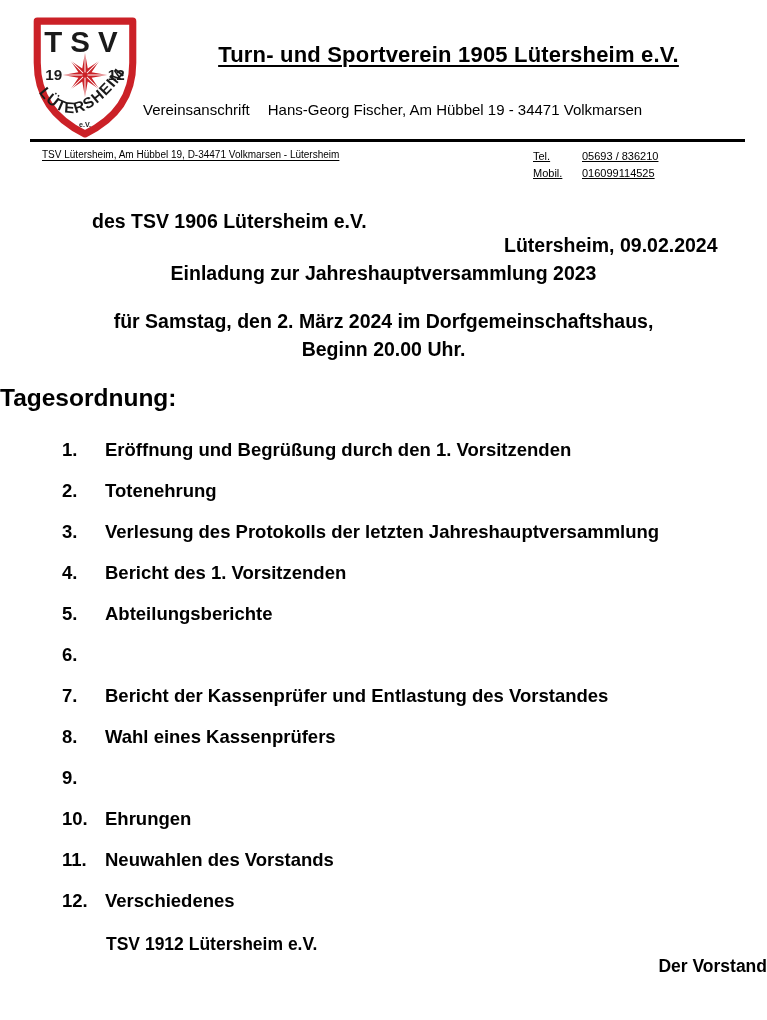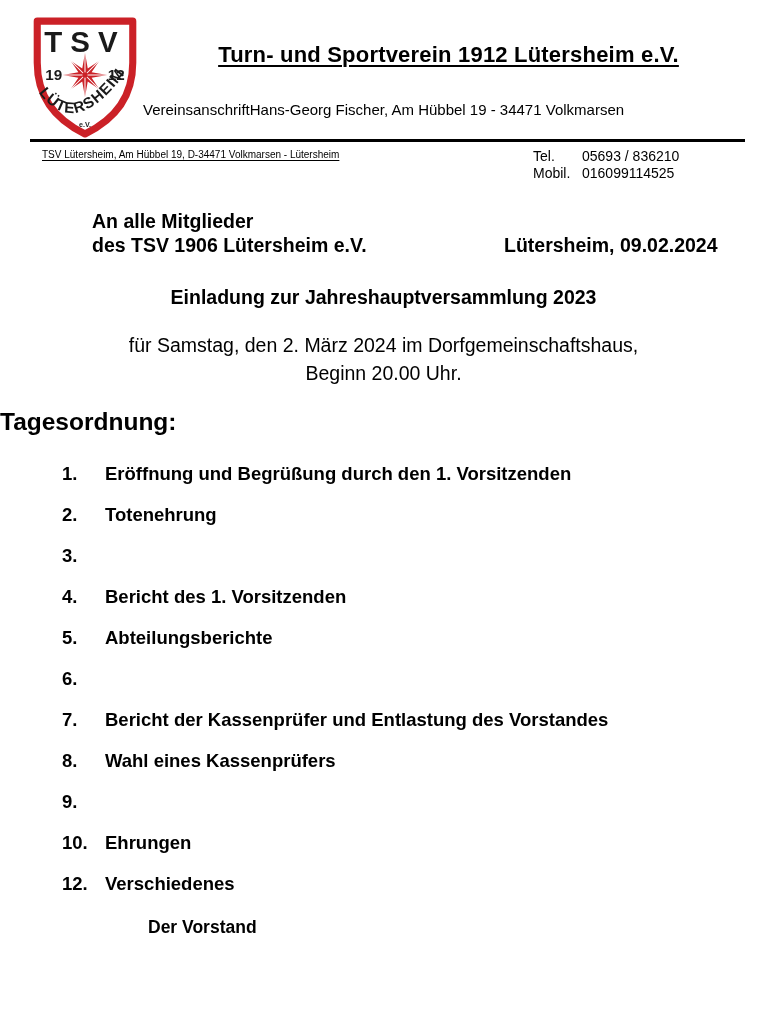--- a/index.html
+++ b/index.html
@@ -8,48 +8,48 @@
   :root { --logo-red:#cb2127; }
 
   
   .letterhead { position:relative; height:145px; }
   .logo { position:absolute; left:28px; top:12px; width:114px; height:126px; }
   .club-title { position:absolute; left:152px; right:22px; top:42px;
                 text-align:center; font-size:22px; font-weight:bold;
                 text-decoration:underline; text-decoration-thickness:2px;
                 text-underline-offset:3px; letter-spacing:0.2px; }
   .address-line { position:absolute; left:143px; top:101px; font-size:15px; }
-  .address-line .lbl { }
+  .address-line .lbl { margin-right:18px; }
   .head-rule { position:absolute; left:30px; right:22px; top:139px;
                border-top:3px solid #000; }
 
   
   .sender-row { position:relative; height:48px; }
   .sender-line { position:absolute; left:42px; top:4px; font-size:10px;
                  text-decoration:underline; text-underline-offset:2px; }
-  .phone-block { position:absolute; left:533px; top:3px; font-size:14px;
-                 display:grid; grid-template-columns:49px auto; line-height:17px; }
+  .phone-block { position:absolute; left:533px; top:3px; font-size:11px;
+                 display:grid; grid-template-columns:49px auto; line-height:17px;text-decoration:underline; }
 
   
   .recipient { position:relative; margin:16px 0 0 92px; font-size:19.5px;
                font-weight:bold; line-height:24px; }
   .place-date { position:absolute; left:386px; top:24px; white-space:nowrap;margin-left:26px; }
 
   .subject   { margin-top:29px; text-align:center; font-size:19.5px; font-weight:bold; }
-  .event     { margin-top:22px; text-align:center; font-size:19.5px; font-weight:normal;
+  .event     { margin-top:22px; text-align:center; font-size:19.5px; font-weight:bold;
                line-height:28px; }
   .agenda-title { margin-top:21px; text-align:left; font-size:24.5px; font-weight:bold; }
 
   .agenda { margin:27px 0 0 62px; }
   .agenda-item { display:flex; font-size:18.5px; font-weight:bold;
                  line-height:21.5px; margin-bottom:19.5px; }
   .agenda-num { width:43px; flex:0 0 43px; }
 
   .signature { margin:21px 0 0 106px; font-size:17.5px; font-weight:bold; line-height:22px; }
-  .signature .sig2 { padding-left:42px; }
+  .signature .sig2 { padding-left:42px;text-align:right; }
 </style>
 </head>
 <body>
 
 <div class="letterhead">
 
   <svg class="logo" viewBox="0 0 112 124" aria-hidden="true">
 
     <path d="M 9,9 L 103,9 L 103,50 C 103,88 81,108 56,120 C 31,108 9,88 9,50 Z" fill="#ffffff" stroke="var(--logo-red)" stroke-width="7" stroke-linejoin="round"></path>
 
@@ -78,41 +78,40 @@
     <defs>
       <path id="curvePath" d="M 8,76 Q 48,134 104,48" fill="none"></path>
     </defs>
     <text font-family="Liberation Sans, sans-serif" font-size="15" font-weight="bold" fill="#1a1a1a" letter-spacing="1">
       <textPath href="#curvePath" xlink:href="#curvePath" startOffset="4">LÜTERSHEIM</textPath>
     </text>
 
     <text x="56" y="113" text-anchor="middle" font-family="Liberation Sans, sans-serif" font-size="7" font-weight="bold" fill="#1a1a1a">e.V.</text>
   </svg>
 
-  <div class="club-title">Turn- und Sportverein 1912 Lütersheim e.V.</div>
+  <div class="club-title">Turn- und Sportverein 1905 Lütersheim e.V.</div>
 
   <div class="address-line">
     <span class="lbl">Vereinsanschrift</span><span>Hans-Georg Fischer, Am Hübbel 19  - 34471 Volkmarsen</span>
   </div>
 
   <div class="head-rule"></div>
 </div>
 
 <div class="sender-row">
   <span class="sender-line">TSV Lütersheim, Am Hübbel 19, D-34471 Volkmarsen - Lütersheim</span>
   <div class="phone-block">
     <span>Tel.</span>
     <span>05693 / 836210</span>
     <span>Mobil.</span>
     <span>016099114525</span>
   </div>
 </div>
 
 <div class="recipient">
-  <div>An alle Mitglieder</div>
   <div>
     <span>des TSV 1906 Lütersheim e.V.</span>
     <span class="place-date">Lütersheim, 09.02.2024</span>
   </div>
 </div>
 
 <div class="subject">Einladung zur Jahreshauptversammlung 2023</div>
 
 <div class="event">
   <div>für Samstag, den 2. März 2024 im Dorfgemeinschaftshaus,</div>
@@ -128,20 +127,21 @@
       <span class="agenda-text">Eröffnung und Begrüßung durch den 1. Vorsitzenden</span>
     </div>
 
     <div class="agenda-item">
       <span class="agenda-num">2.</span>
       <span class="agenda-text">Totenehrung</span>
     </div>
 
     <div class="agenda-item">
       <span class="agenda-num">3.</span>
+      <span class="agenda-text">Verlesung des Protokolls der letzten Jahreshauptversammlung</span>
     </div>
 
     <div class="agenda-item">
       <span class="agenda-num">4.</span>
       <span class="agenda-text">Bericht des 1. Vorsitzenden</span>
     </div>
 
     <div class="agenda-item">
       <span class="agenda-num">5.</span>
       <span class="agenda-text">Abteilungsberichte</span>
@@ -163,22 +163,27 @@
 
     <div class="agenda-item">
       <span class="agenda-num">9.</span>
     </div>
 
     <div class="agenda-item">
       <span class="agenda-num">10.</span>
       <span class="agenda-text">Ehrungen</span>
     </div>
 
+    <div class="agenda-item">
+      <span class="agenda-num">11.</span>
+      <span class="agenda-text">Neuwahlen des Vorstands</span>
+    </div>
 
     <div class="agenda-item">
       <span class="agenda-num">12.</span>
       <span class="agenda-text">Verschiedenes</span>
     </div>
   </div>
 
 <div class="signature">
+  <div>TSV 1912 Lütersheim e.V.</div>
   <div class="sig2">Der Vorstand</div>
 </div>
 
 </body></html>

